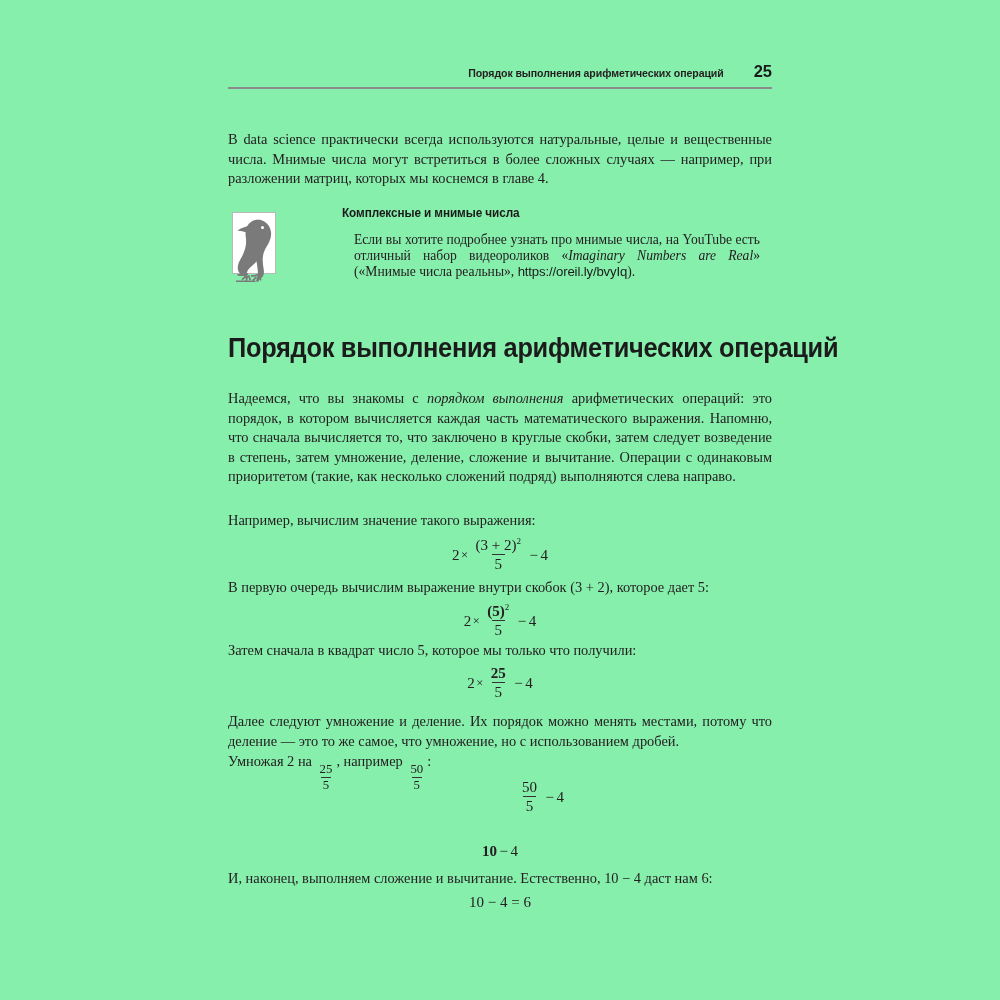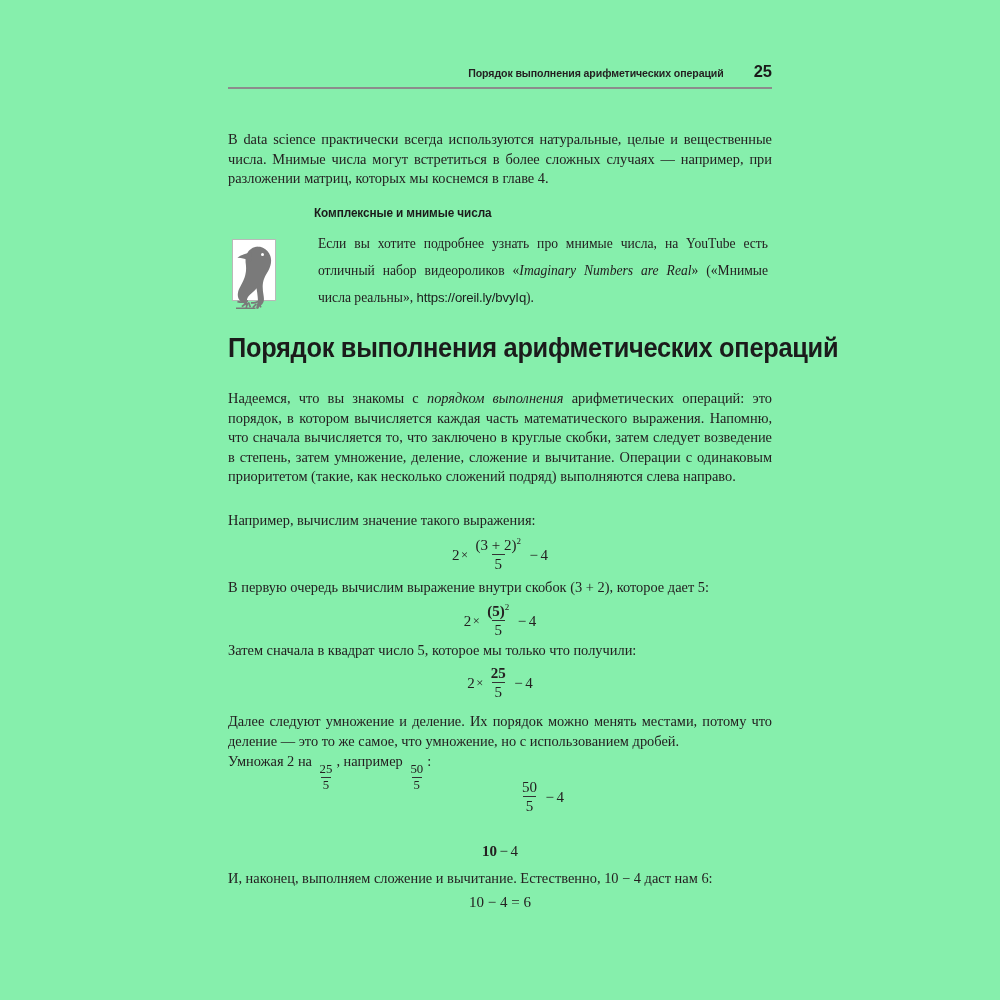--- a/index.html
+++ b/index.html
@@ -78,21 +78,22 @@
   .i { font-style: italic; }
   .b { font-weight: bold; }
 
   
   .note {
     position: absolute;
     left: 228px;
     top: 206px;
     width: 544px;
     display: flex;
-    align-items: flex-end;
+    align-items: center;
+    gap: 28px;
   }
   .note-icon-wrap {
     position: relative;
     width: 50px;
     height: 78px;
     flex: 0 0 50px;
   }
   .note-icon-box {
     position: absolute;
     left: 4px;
@@ -118,23 +119,23 @@
     font-family: "Liberation Sans Narrow", "Liberation Sans", sans-serif;
     font-size: 12.4px;
     font-weight: 700;
     color: #1b1b1b;
     letter-spacing: -0.1px;
     margin: 0 0 10px 0;
     transform: scaleX(0.95);
     transform-origin: left center;
   }
   .note-text {
-    margin: 4px;
+    margin: 12px;
     font-size: 13.6px;
-    line-height: 27px;
+    line-height: 16px;
     text-align: justify;
     color: #242021;
   }
   .url {
     font-family: "Liberation Sans Narrow", "Liberation Sans", sans-serif;
     font-size: 13.2px;
     letter-spacing: -0.15px;
     color: #1b1b1b;
   }
 

